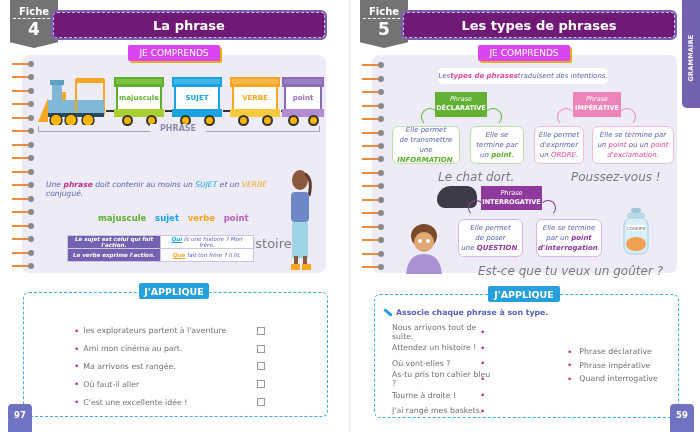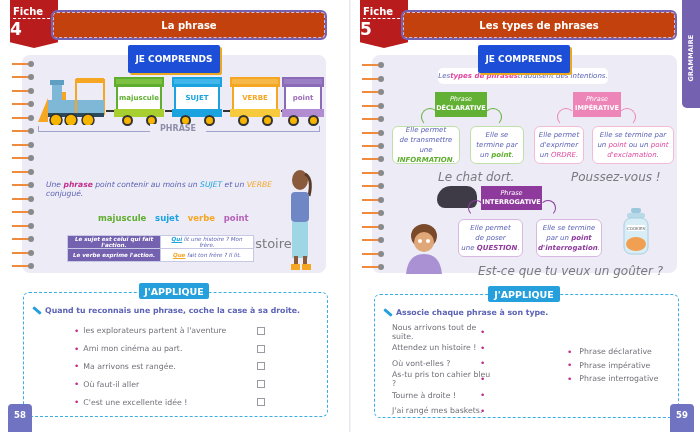--- a/index.html
+++ b/index.html
@@ -1,28 +1,28 @@
 <!DOCTYPE html>
 <html><head>
 <meta charset="utf-8">
 <style>
   * { box-sizing: border-box; margin: 0; padding: 0; }
   body { width: 700px; height: 432px; background: #ffffff; font-family: "DejaVu Sans", sans-serif; position: relative; overflow: hidden; }
   .page { position: absolute; top: 0; width: 350px; height: 432px; background: #ffffff; }
   .page.left { left: 0; }
   .gutter { position: absolute; left: 349px; top: 0; width: 2px; height: 432px; background: linear-gradient(90deg, #e4e4ec, #f7f7fa); }
 
-  .fiche-tab { position: absolute; top: 0; left: 10px; width: 48px; height: 48px; background: #b91c1c; color: #fff; clip-path: polygon(0 0,100% 0,100% 88%,50% 100%,0 88%); }
+  .fiche-tab { position: absolute; top: 0; left: 10px; width: 48px; height: 48px; background: #737373; color: #fff; text-align: center; clip-path: polygon(0 0,100% 0,100% 88%,50% 100%,0 88%); }
   .fiche-tab .lbl { font-size: 10px; font-weight: bold; margin-top: 6px; padding-bottom: 1px; border-bottom: 1px dashed #fff; margin-left: 3px; margin-right: 3px; font-family: "DejaVu Sans", sans-serif; }
   .fiche-tab .num { font-size: 17px; font-weight: bold; line-height: 20px; }
 
-  .title-bar { position: absolute; top: 12px; left: 53px; width: 272px; height: 26px; background: #c2410c; border-radius: 4px; border: 1px dashed #c9bfe6; outline: 2px solid #7462b0; color: #fff; font-size: 10px; font-weight: bold; display: flex; align-items: center; justify-content: center; }
+  .title-bar { position: absolute; top: 12px; left: 53px; width: 272px; height: 26px; background: #701a75; border-radius: 4px; border: 1px dashed #c9bfe6; outline: 2px solid #7462b0; color: #fff; font-size: 13px; font-weight: bold; display: flex; align-items: center; justify-content: center; }
 
   .comp-panel { position: absolute; top: 55px; left: 22px; width: 304px; height: 218px; background: #ecebf6; border-radius: 8px; }
-  .badge-comp { position: absolute; top: 45px; left: 128px; width: 92px; height: 28px; background: #1d4ed8; color: #fff; font-size: 9px; font-weight: bold; display: flex; align-items: center; justify-content: center; border-radius: 2px; box-shadow: 2px 2px 0 #e8a820; z-index: 3; }
+  .badge-comp { position: absolute; top: 45px; left: 128px; width: 92px; height: 16px; background: #d946ef; color: #fff; font-size: 9px; font-weight: normal; display: flex; align-items: center; justify-content: center; border-radius: 2px; box-shadow: 2px 2px 0 #e8a820; z-index: 3; }
 
   .spiral { position: absolute; left: 12px; width: 20px; height: 2px; background: #f08a3c; }
   .spiral::after { content: ""; position: absolute; right: -2px; top: -2px; width: 6px; height: 6px; border-radius: 50%; background: #8a8a8a; }
 
   
   .train { position: absolute; top: 70px; left: 38px; width: 285px; height: 55px; }
   .loco { position: absolute; left: 0; top: 0; width: 70px; height: 55px; }
   .wagon { position: absolute; top: 7px; width: 50px; height: 48px; }
   .wagon .roof { position: absolute; top: 0; left: 0; width: 50px; height: 10px; border: 2px solid; border-bottom-width: 3px; }
   .wagon .body { position: absolute; top: 10px; left: 2px; width: 46px; height: 22px; background: #fff; border-left: 2px solid; border-right: 2px solid; font-size: 7px; display: flex; align-items: center; justify-content: center; font-weight: bold; }
@@ -180,21 +180,21 @@
       <div class="body" style="border-color:#8b6bb8;color:#9b6bb8;width:38px">point</div>
       <div class="base" style="background:#b28cd0;width:42px"></div>
       <div class="wheel" style="left:6px"></div>
         <div class="wheel" style="left:26px"></div>
     </div>
   </div>
   <div class="phrase-bracket"></div>
   <div class="phrase-label">PHRASE</div>
 
   <div class="rule2">
-    <span>Une </span><span class="c-phrase">phrase</span><span> point contenir au moins un </span><span class="c-sujet">SUJET</span><span> et un </span><span class="c-verbe">VERBE</span><span> conjugué.</span>
+    <span>Une </span><span class="c-phrase">phrase</span><span> doit contenir au moins un </span><span class="c-sujet">SUJET</span><span> et un </span><span class="c-verbe">VERBE</span><span> conjugué.</span>
   </div>
 
   <div class="example">
     <span class="c-maj">Mon</span>
     <span class="c-sujet" style="font-weight:bold">frère</span>
     <span class="c-verbe" style="font-weight:bold">lit</span>
     <span>une histoire.</span>
   </div>
   <div class="ex-labels">
     <span class="c-maj">majuscule</span>
@@ -224,23 +224,20 @@
       <rect x="9" y="54" width="16" height="36" fill="#9fd6e6"></rect>
       <rect x="8" y="96" width="9" height="6" fill="#f5a623"></rect>
       <rect x="19" y="96" width="9" height="6" fill="#f5a623"></rect>
       <rect x="11" y="88" width="4" height="8" fill="#8a5a3c"></rect>
       <rect x="20" y="88" width="4" height="8" fill="#8a5a3c"></rect>
     </svg>
   </div>
 
   <div class="app-frame"></div>
   <div class="badge-app">J'APPLIQUE</div>
-  <div class="instr">
-    <span class="pencil"></span><span>Quand tu reconnais une phrase, coche la case à sa droite.</span>
-  </div>
   <ul class="ex-list">
     <li>
         <span class="dot">•</span>
         <span>les explorateurs partent à l'aventure</span>
         <span class="chk"></span>
       </li>
     <li>
         <span class="dot">•</span>
         <span>Ami mon cinéma au part.</span>
         <span class="chk"></span>
@@ -254,21 +251,21 @@
         <span class="dot">•</span>
         <span>Où faut-il aller</span>
         <span class="chk"></span>
       </li>
     <li>
         <span class="dot">•</span>
         <span>C'est une excellente idée !</span>
         <span class="chk"></span>
       </li>
   </ul>
-  <div class="pagenum" style="left:8px">58</div>
+  <div class="pagenum" style="left:8px">97</div>
 </div>
 
 <div class="gutter"></div>
 
 <div class="fiche-tab" style="left:360px">
   <div class="lbl">Fiche</div>
   <div class="num">5</div>
 </div>
 <div class="title-bar" style="left:403px;width:272px">Les types de phrases</div>
 <div class="gram-tab">
@@ -398,16 +395,16 @@
   <li>
       <span class="dot3">•</span>
       <span>Phrase déclarative</span>
     </li>
   <li>
       <span class="dot3">•</span>
       <span>Phrase impérative</span>
     </li>
   <li>
       <span class="dot3">•</span>
-      <span>Phrase interrogative</span>
+      <span>Quand interrogative</span>
     </li>
 </ul>
 <div class="pagenum" style="left:670px">59</div>
 
 </body></html>

